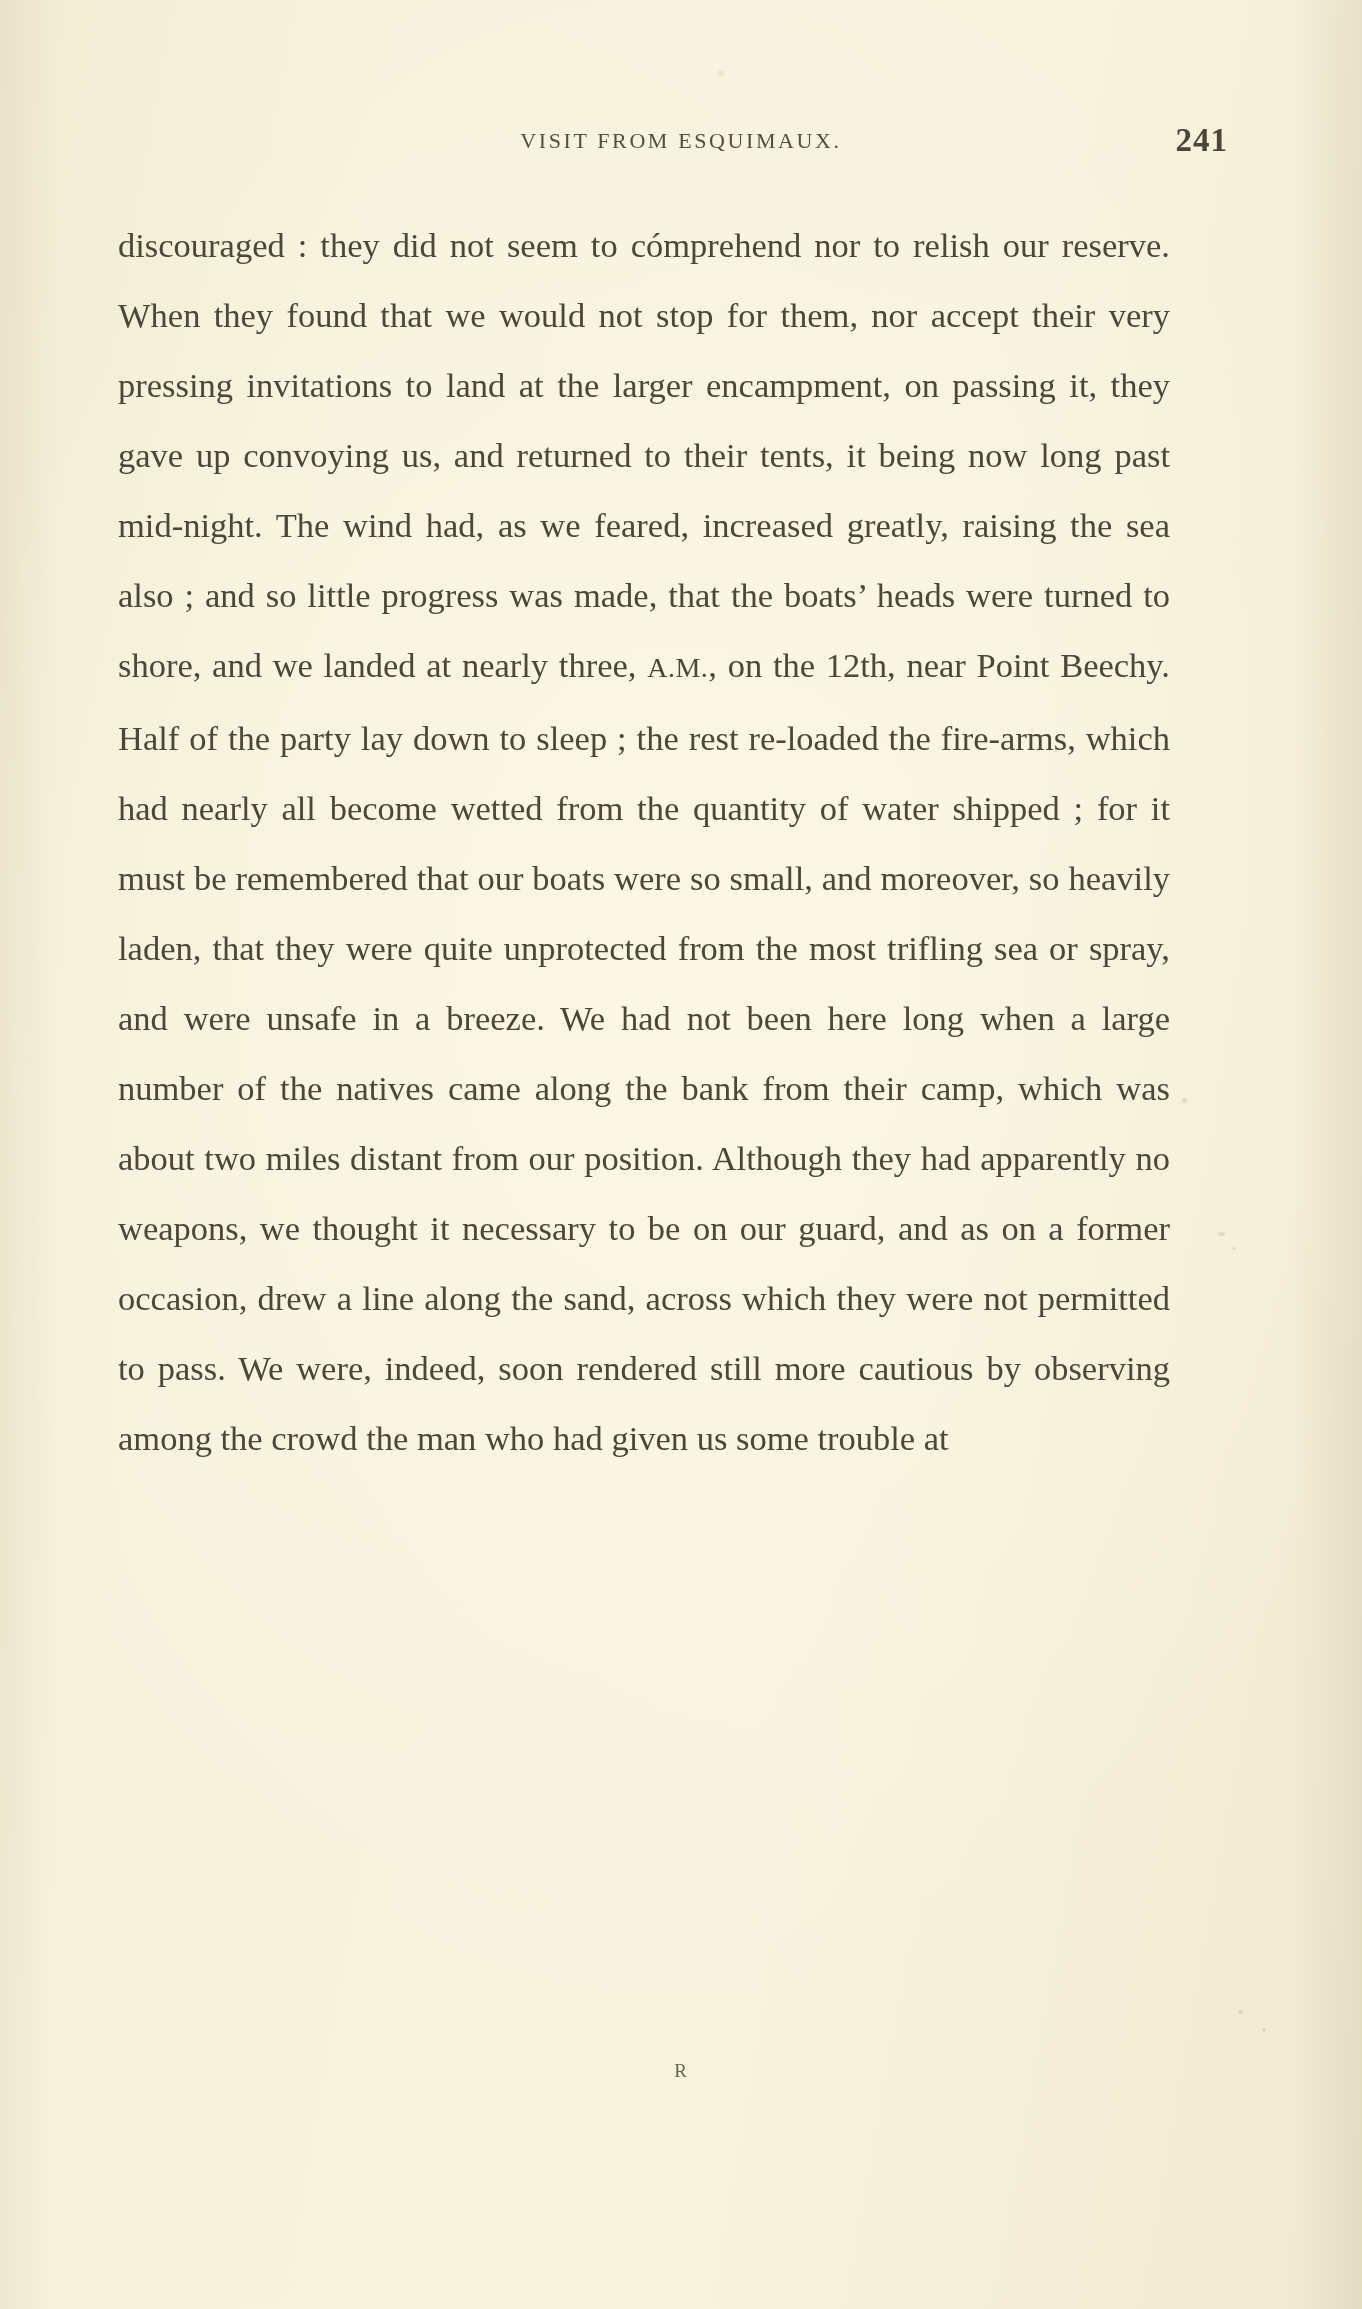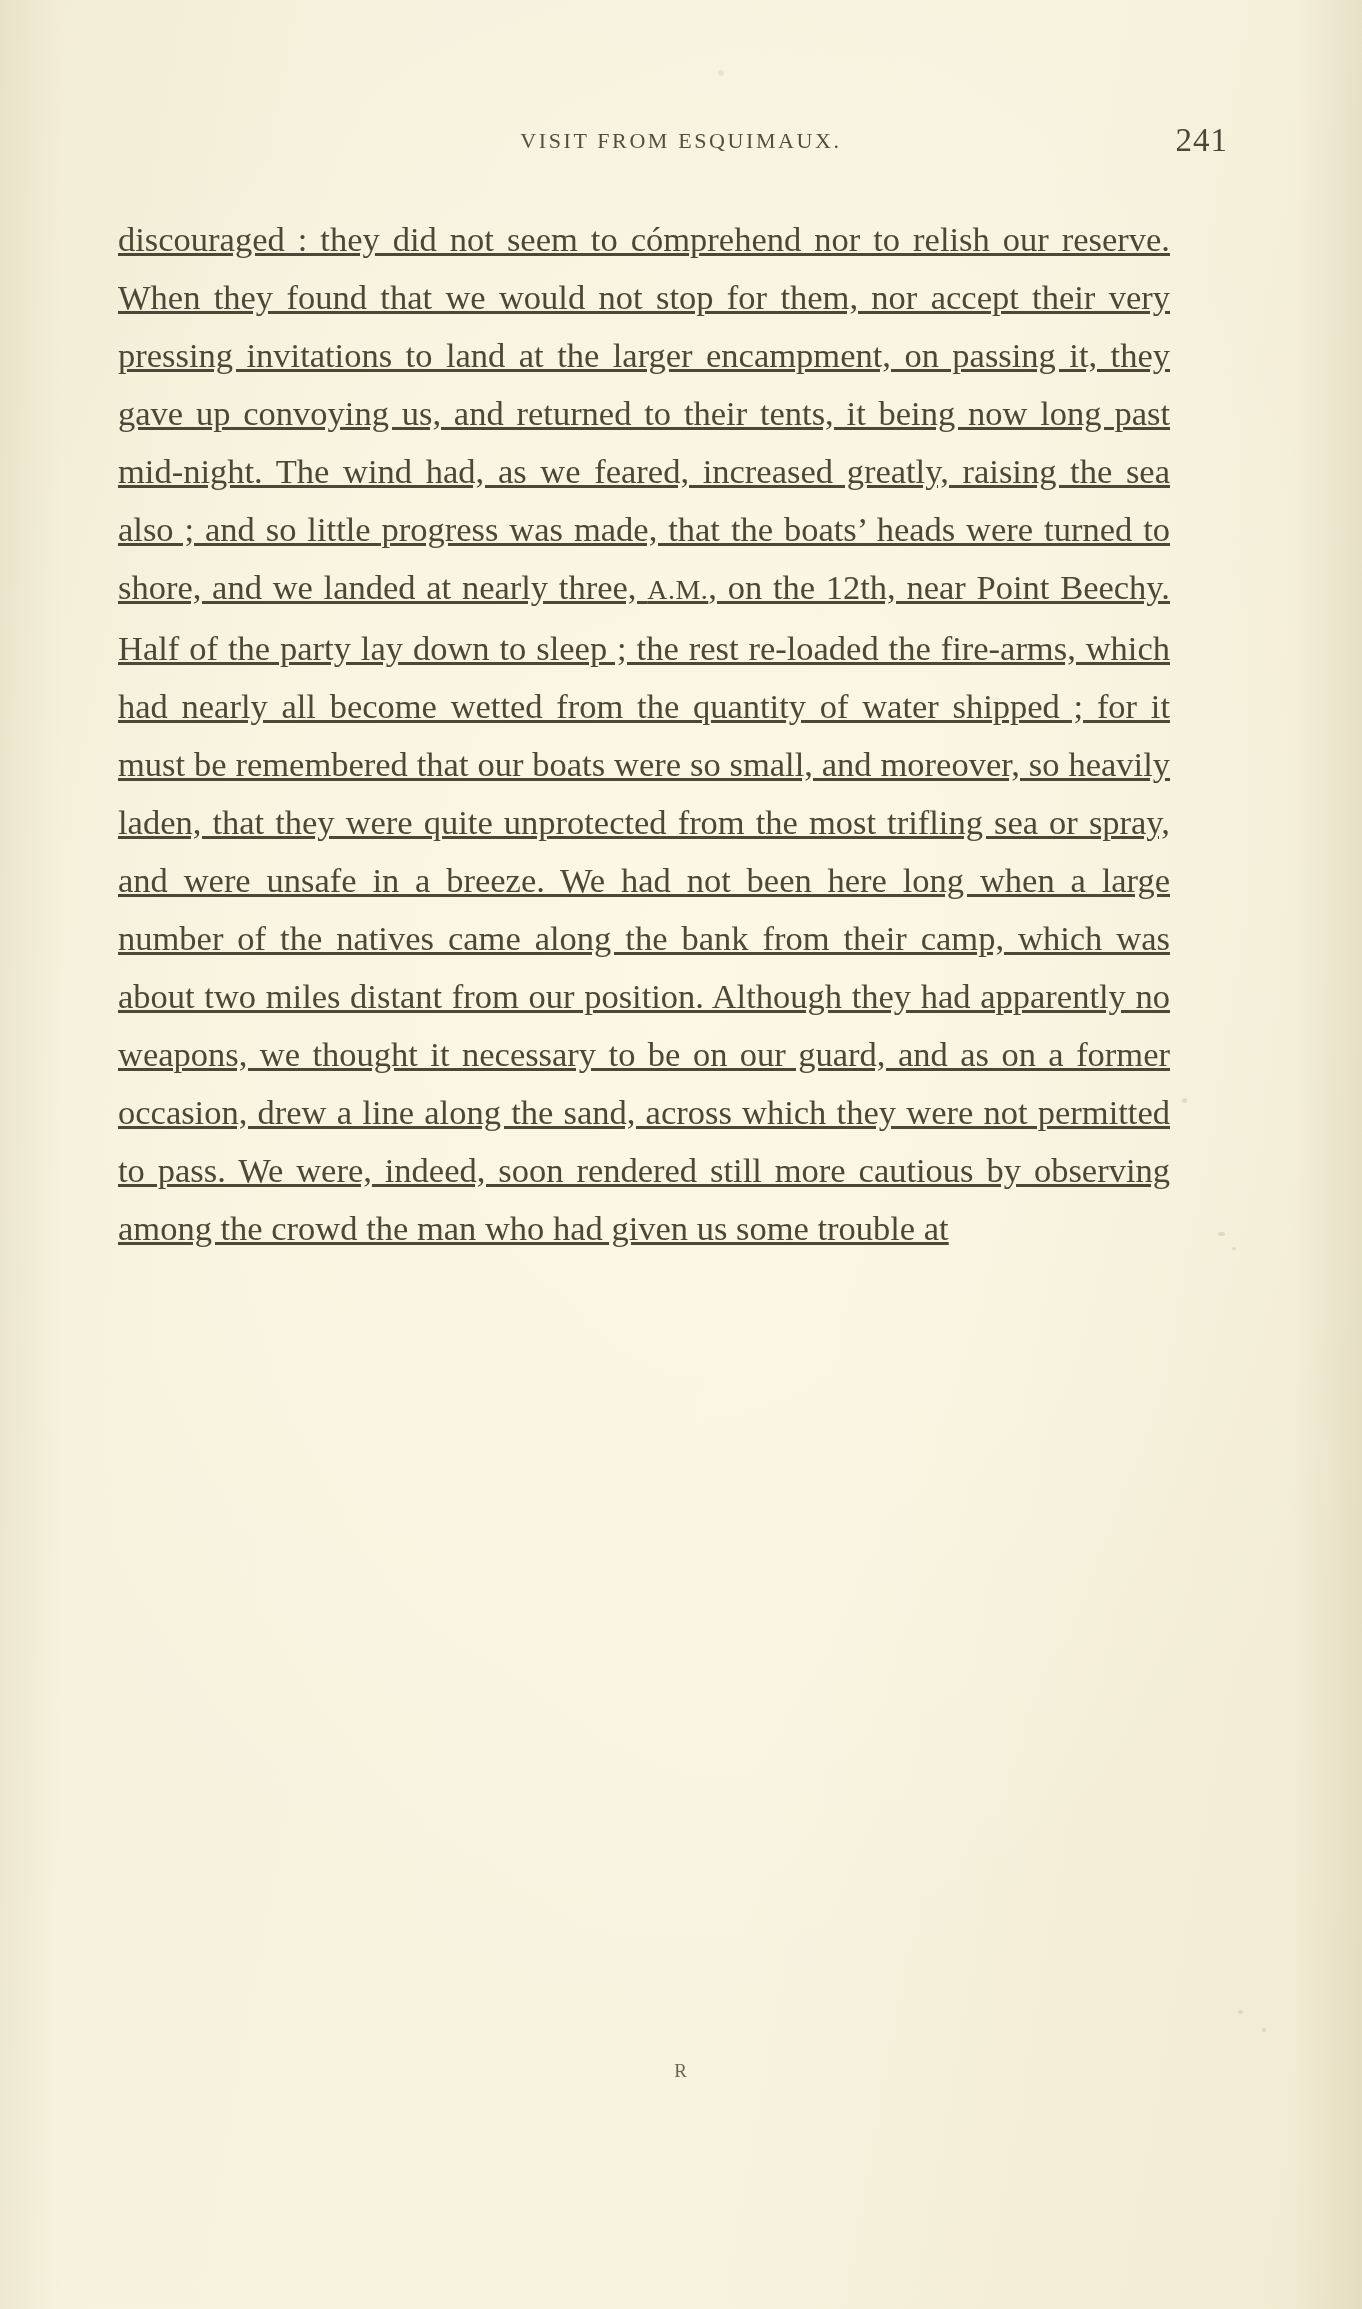--- a/index.html
+++ b/index.html
@@ -60,31 +60,31 @@
     text-transform: uppercase;
     color: #544f3c;
   }
   .head-folio {
     position: absolute;
     right: 14px;
     top: -6px;
     font-size: 33px;
     color: #4b4736;
     letter-spacing: 1px;
+    font-weight: bold;
   }
 
   .body-text {
     position: absolute;
     top: 210px;
     left: 118px;
     width: 1052px;
     font-size: 34.5px;
-    line-height: 58px;
+    line-height: 70px;
     color: #4c4837;
-    text-decoration: underline;
   }
   .body-text p {
     margin: 0;
     text-align: justify;
     text-justify: inter-word;
     -webkit-hyphens: none;
     hyphens: none;
   }
   .sc {
     font-variant: small-caps;

